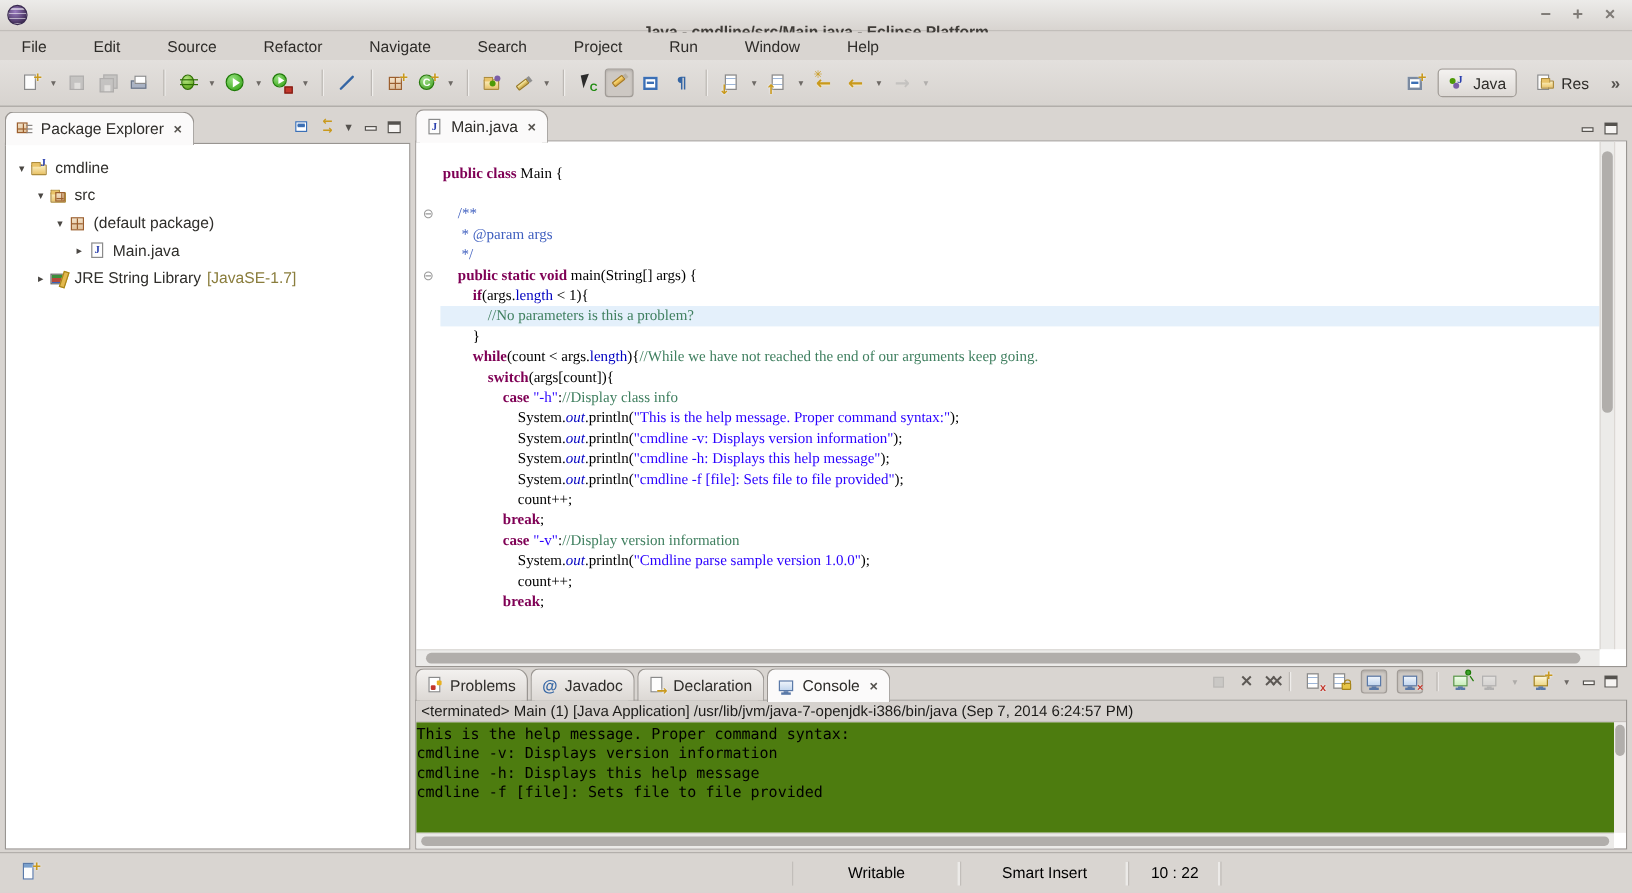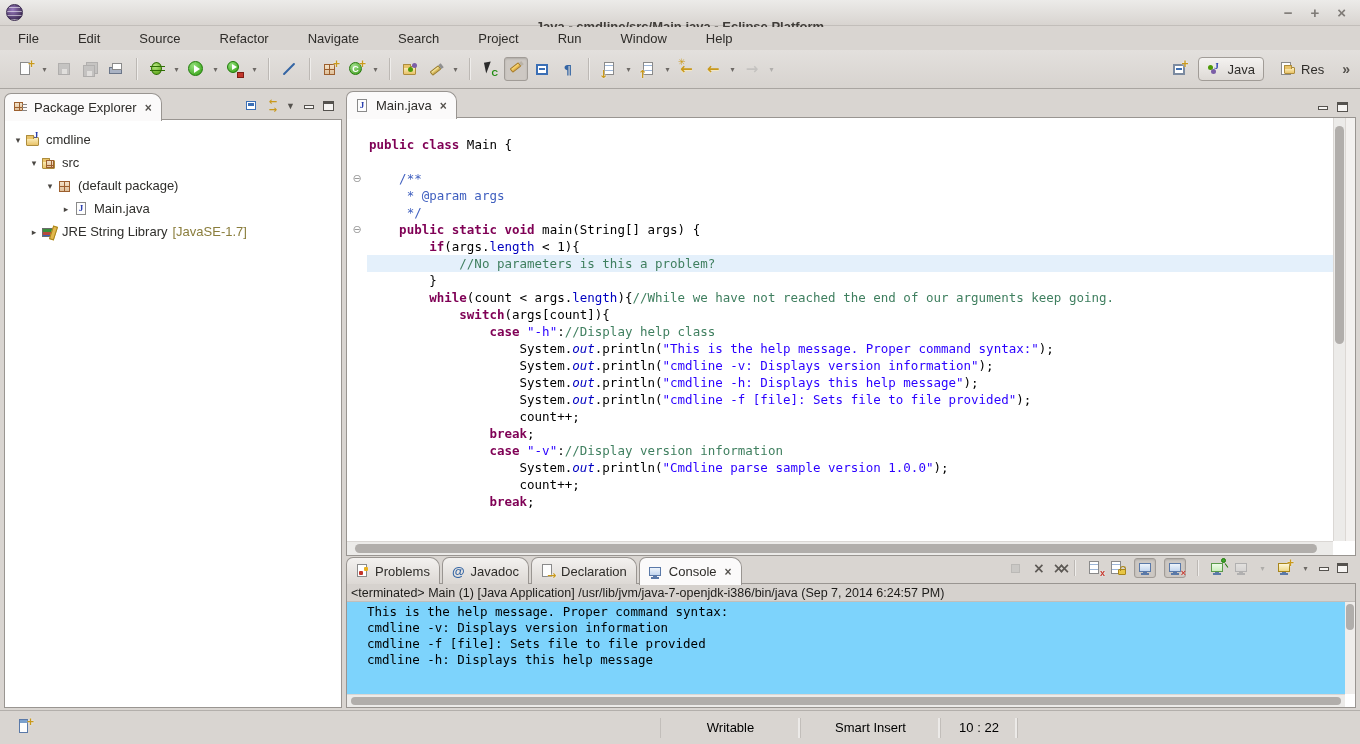--- a/index.html
+++ b/index.html
@@ -124,34 +124,34 @@
   .exp{width:14px;font-size:9px;color:#4a4743;text-align:center;flex:0 0 14px;}
   .tree-label{margin-left:5px;}
   .tree-dec{margin-left:5px;color:#8a7d3c;}
   .ind1{padding-left:22px;} .ind2{padding-left:38px;} .ind3{padding-left:54px;}
   
   #editor-stack{left:346px;top:90px;width:1010px;height:466px;}
   .code-area{position:absolute;left:0;top:0;right:22px;bottom:14px;overflow:hidden;background:#fff;padding-top:18px;}
   .code-line{display:flex;height:17px;line-height:17px;white-space:pre;
     font-family:"DejaVu Sans Mono",monospace;font-size:12.5px;}
   .fold-gutter{flex:0 0 20px;text-align:center;color:#9a9a9a;font-size:11px;font-family:"DejaVu Sans",sans-serif;}
-  .code-text{flex:1;padding-left:2px;}
+  .code-text{flex:1;padding-left:2px;font-family:Liberation Serif, serif;}
   .code-line.hl .code-text{background:#e4f0fb;}
   .kw{color:#7f0055;font-weight:bold;} .st{color:#2a00ff;} .cm{color:#3f7f5f;}
   .jd{color:#3f5fbf;} .fl{color:#0000c0;} .fi{color:#0000c0;font-style:italic;} .d{color:#000;}
   .vscroll{position:absolute;right:10px;top:0;width:12px;bottom:14px;background:#ecebe9;border-left:1px solid #dad7d4;}
   .vthumb{position:absolute;left:1px;right:1px;background:#b1aeab;border-radius:6px;}
   .overview-ruler{position:absolute;right:0;top:0;width:10px;bottom:14px;background:#f3f1ef;border-left:1px solid #dcd8d4;}
   .hscroll{position:absolute;left:0;right:22px;bottom:0;height:14px;background:#ecebe9;border-top:1px solid #dad7d4;}
   .hthumb{position:absolute;top:2px;bottom:2px;background:#b1aeab;border-radius:6px;}
   
   #console-stack{left:346px;top:556px;width:1010px;height:152px;}
   .console-header{height:18px;background:#d6d2ce;border-bottom:1px solid #c2beba;
     display:flex;align-items:center;padding-left:4px;font-size:12.5px;color:#1d1c1a;}
-  .console-out{position:absolute;left:0;right:10px;top:18px;bottom:13px;overflow:hidden;background:#7dd3fc;padding:2px 0 0 20px;}
+  .console-out{position:absolute;left:0;right:10px;top:18px;bottom:13px;overflow:hidden;background:#4d7c0f;padding:2px 0 0 0;}
   .console-line{font-family:"DejaVu Sans Mono",monospace;font-size:12.5px;height:16px;line-height:16px;white-space:pre;color:#000;}
   .console-vscroll{position:absolute;right:0;top:18px;width:10px;bottom:13px;background:#efedeb;}
   .console-vthumb{position:absolute;left:1px;right:1px;top:2px;height:26px;background:#b1aeab;border-radius:4px;}
   .console-hscroll{position:absolute;left:0;right:10px;bottom:0;height:13px;background:#ecebe9;border-top:1px solid #dad7d4;}
   
   .statusbar{position:absolute;left:0;right:0;top:710px;height:34px;background:#d9d5d1;
     border-top:1px solid #b3afab;}
   .fastview{position:absolute;left:18px;top:8px;}
   .status-group{position:absolute;left:660px;top:0;height:100%;display:flex;align-items:center;}
   .status-cell{height:20px;display:flex;align-items:center;justify-content:center;
@@ -444,21 +444,21 @@
           <div class="code-line"><span class="fold-gutter"></span><span class="code-text"><span class="d"></span></span></div>
           <div class="code-line"><span class="fold-gutter">⊖</span><span class="code-text"><span class="jd">    /**</span></span></div>
           <div class="code-line"><span class="fold-gutter"></span><span class="code-text"><span class="jd">     * @param args</span></span></div>
           <div class="code-line"><span class="fold-gutter"></span><span class="code-text"><span class="jd">     */</span></span></div>
           <div class="code-line"><span class="fold-gutter">⊖</span><span class="code-text"><span class="d">    </span><span class="kw">public</span><span class="d"> </span><span class="kw">static</span><span class="d"> </span><span class="kw">void</span><span class="d"> main(String[] args) {</span></span></div>
           <div class="code-line"><span class="fold-gutter"></span><span class="code-text"><span class="d">        </span><span class="kw">if</span><span class="d">(args.</span><span class="fl">length</span><span class="d"> &lt; 1){</span></span></div>
           <div class="code-line hl"><span class="fold-gutter"></span><span class="code-text"><span class="d">            </span><span class="cm">//No parameters is this a problem?</span></span></div>
           <div class="code-line"><span class="fold-gutter"></span><span class="code-text"><span class="d">        }</span></span></div>
           <div class="code-line"><span class="fold-gutter"></span><span class="code-text"><span class="d">        </span><span class="kw">while</span><span class="d">(count &lt; args.</span><span class="fl">length</span><span class="d">){</span><span class="cm">//While we have not reached the end of our arguments keep going.</span></span></div>
           <div class="code-line"><span class="fold-gutter"></span><span class="code-text"><span class="d">            </span><span class="kw">switch</span><span class="d">(args[count]){</span></span></div>
-          <div class="code-line"><span class="fold-gutter"></span><span class="code-text"><span class="d">                </span><span class="kw">case</span><span class="d"> </span><span class="st">"-h"</span><span class="d">:</span><span class="cm">//Display help class</span></span></div>
+          <div class="code-line"><span class="fold-gutter"></span><span class="code-text"><span class="d">                </span><span class="kw">case</span><span class="d"> </span><span class="st">"-h"</span><span class="d">:</span><span class="cm">//Display class info</span></span></div>
           <div class="code-line"><span class="fold-gutter"></span><span class="code-text"><span class="d">                    System.</span><span class="fi">out</span><span class="d">.println(</span><span class="st">"This is the help message. Proper command syntax:"</span><span class="d">);</span></span></div>
           <div class="code-line"><span class="fold-gutter"></span><span class="code-text"><span class="d">                    System.</span><span class="fi">out</span><span class="d">.println(</span><span class="st">"cmdline -v: Displays version information"</span><span class="d">);</span></span></div>
           <div class="code-line"><span class="fold-gutter"></span><span class="code-text"><span class="d">                    System.</span><span class="fi">out</span><span class="d">.println(</span><span class="st">"cmdline -h: Displays this help message"</span><span class="d">);</span></span></div>
           <div class="code-line"><span class="fold-gutter"></span><span class="code-text"><span class="d">                    System.</span><span class="fi">out</span><span class="d">.println(</span><span class="st">"cmdline -f [file]: Sets file to file provided"</span><span class="d">);</span></span></div>
           <div class="code-line"><span class="fold-gutter"></span><span class="code-text"><span class="d">                    count++;</span></span></div>
           <div class="code-line"><span class="fold-gutter"></span><span class="code-text"><span class="d">                </span><span class="kw">break</span><span class="d">;</span></span></div>
           <div class="code-line"><span class="fold-gutter"></span><span class="code-text"><span class="d">                </span><span class="kw">case</span><span class="d"> </span><span class="st">"-v"</span><span class="d">:</span><span class="cm">//Display version information</span></span></div>
           <div class="code-line"><span class="fold-gutter"></span><span class="code-text"><span class="d">                    System.</span><span class="fi">out</span><span class="d">.println(</span><span class="st">"Cmdline parse sample version 1.0.0"</span><span class="d">);</span></span></div>
           <div class="code-line"><span class="fold-gutter"></span><span class="code-text"><span class="d">                    count++;</span></span></div>
           <div class="code-line"><span class="fold-gutter"></span><span class="code-text"><span class="d">                </span><span class="kw">break</span><span class="d">;</span></span></div>
@@ -544,22 +544,22 @@
       <span class="dd">▾</span>
       <span class="icon-min"></span>
       <span class="icon-max"></span>
     </span>
   </div>
   <div class="stack-body">
     <div class="console-header">&lt;terminated&gt; Main (1) [Java Application] /usr/lib/jvm/java-7-openjdk-i386/bin/java (Sep 7, 2014 6:24:57 PM)</div>
     <div class="console-out">
         <div class="console-line">This is the help message. Proper command syntax:</div>
         <div class="console-line">cmdline -v: Displays version information</div>
+        <div class="console-line">cmdline -h: Displays this help message</div>
         <div class="console-line">cmdline -f [file]: Sets file to file provided</div>
-        <div class="console-line">cmdline -h: Displays this help message</div>
       </div>
     <div class="console-vscroll">
         <span class="console-vthumb"></span>
       </div>
     <div class="console-hscroll">
         <span class="hthumb" style="left:4px;right:4px;"></span>
       </div>
   </div>
 </div>
 

